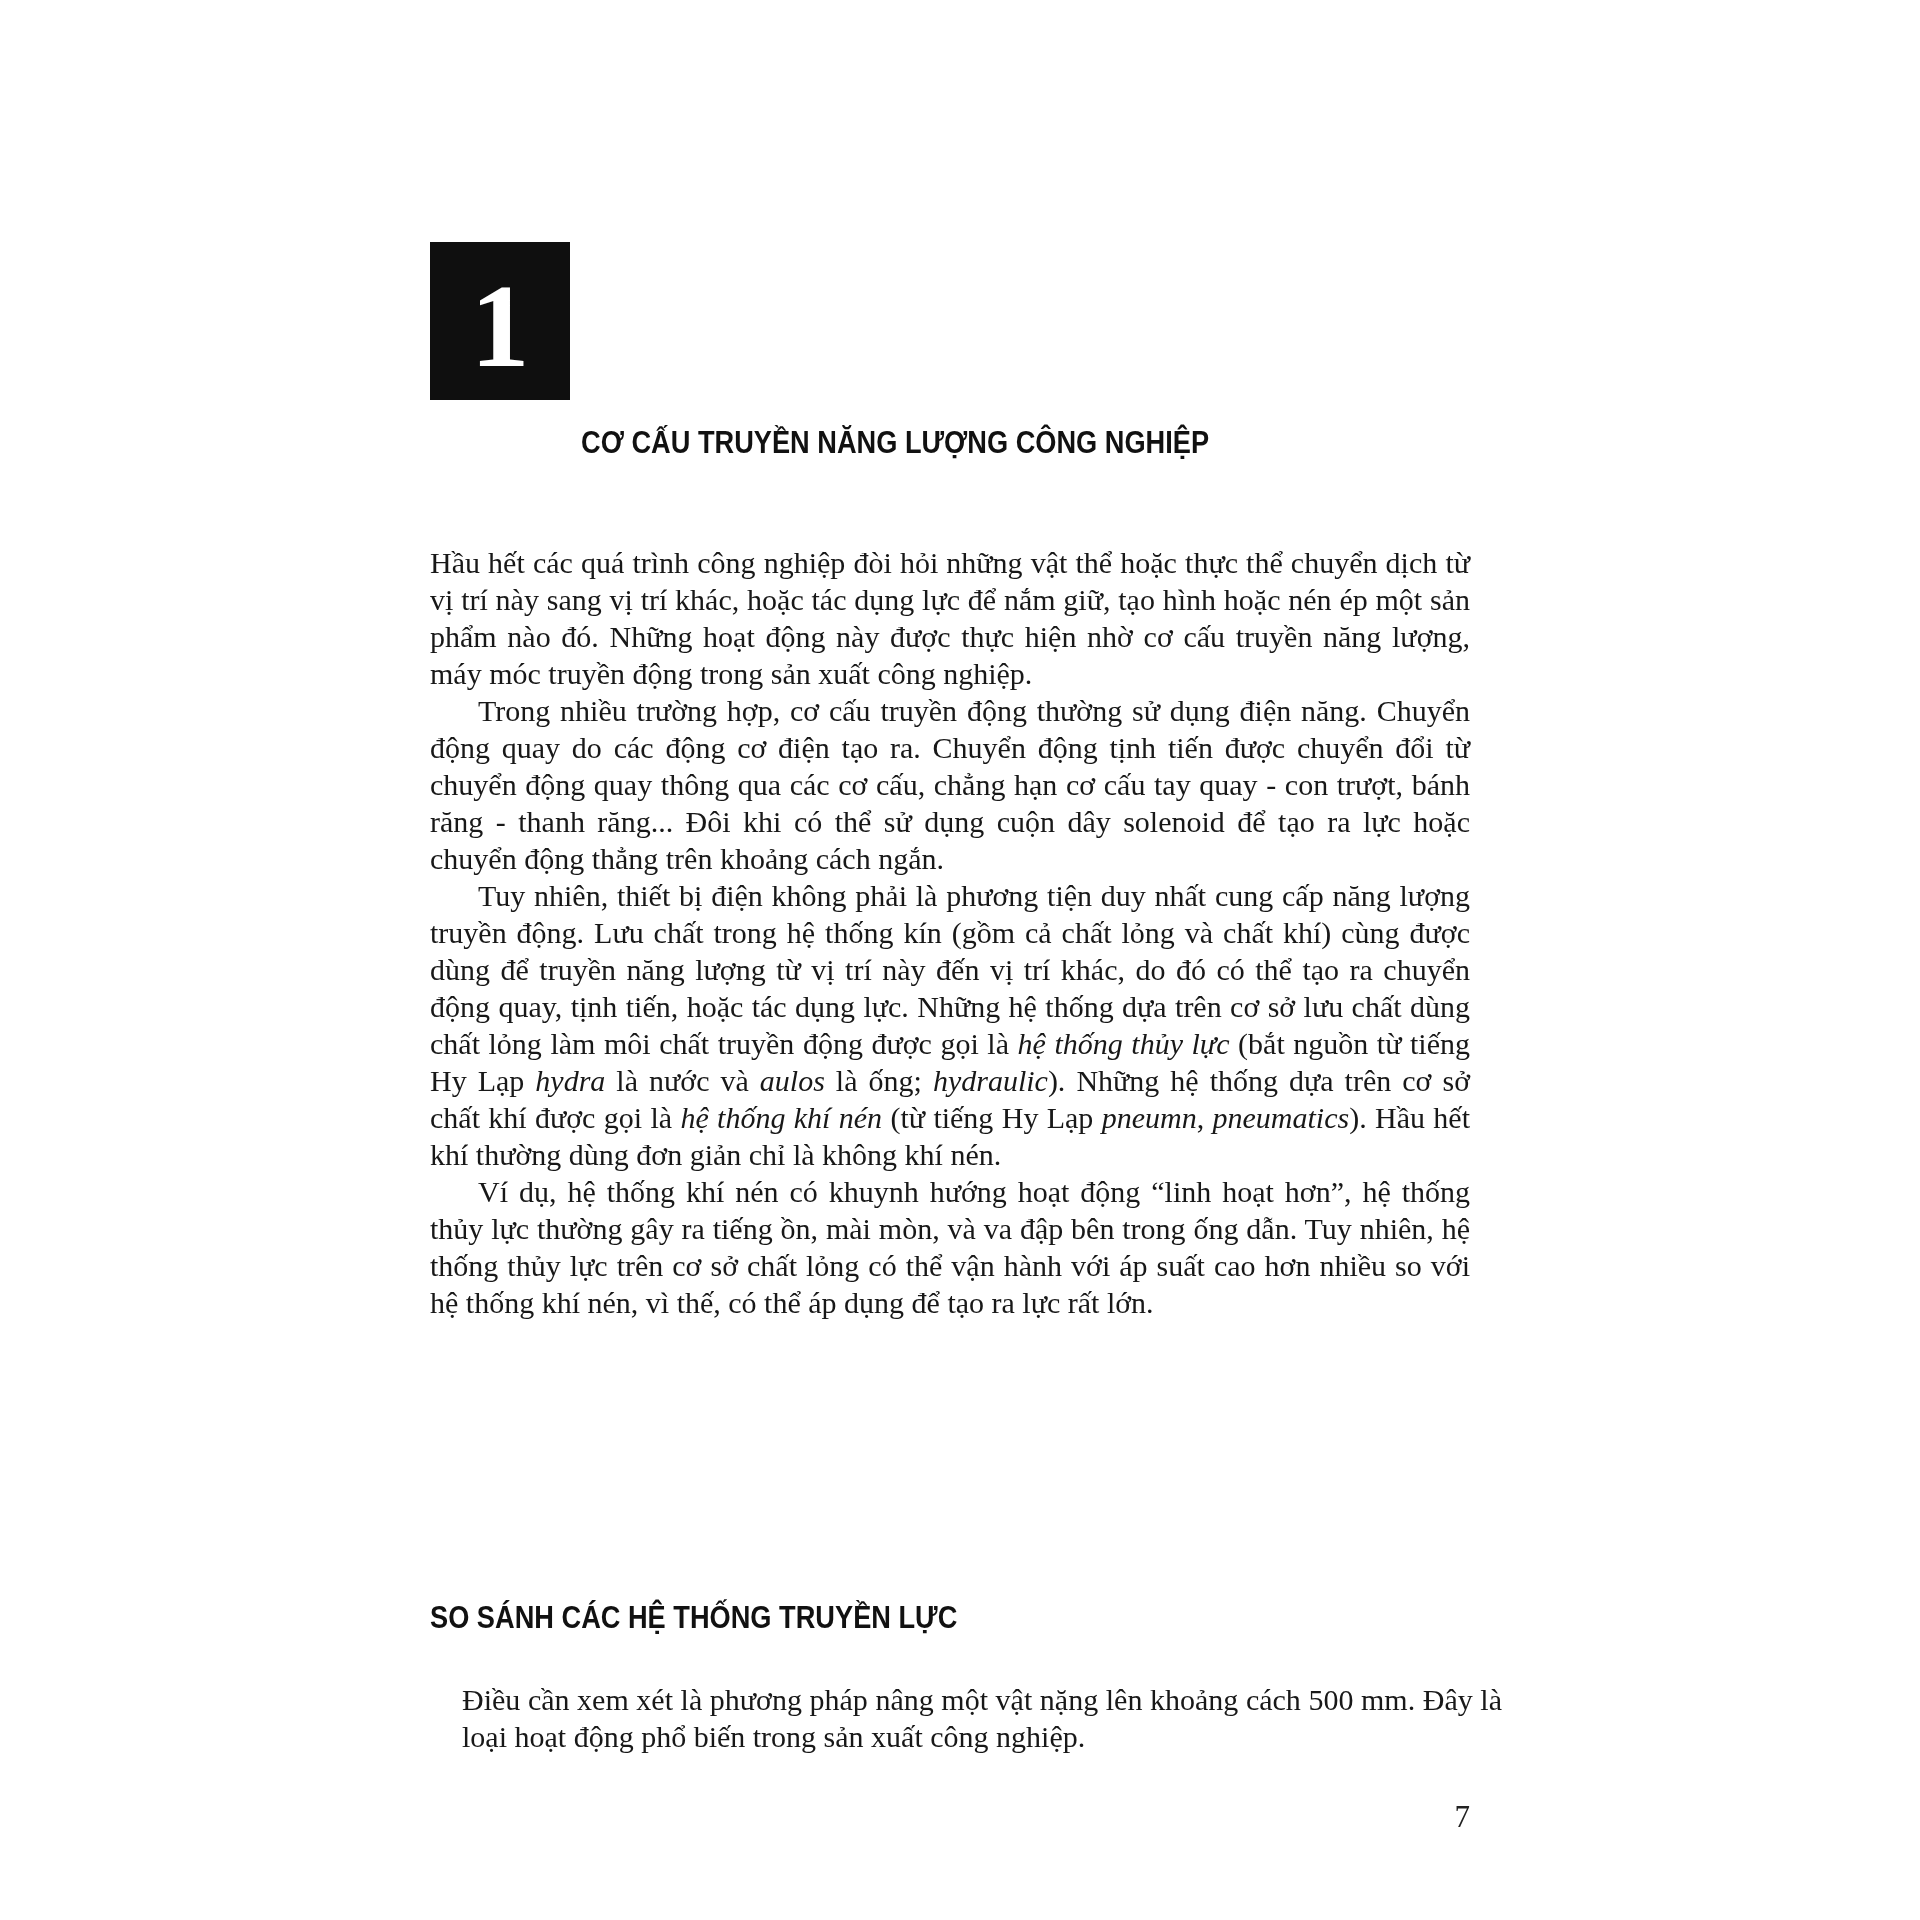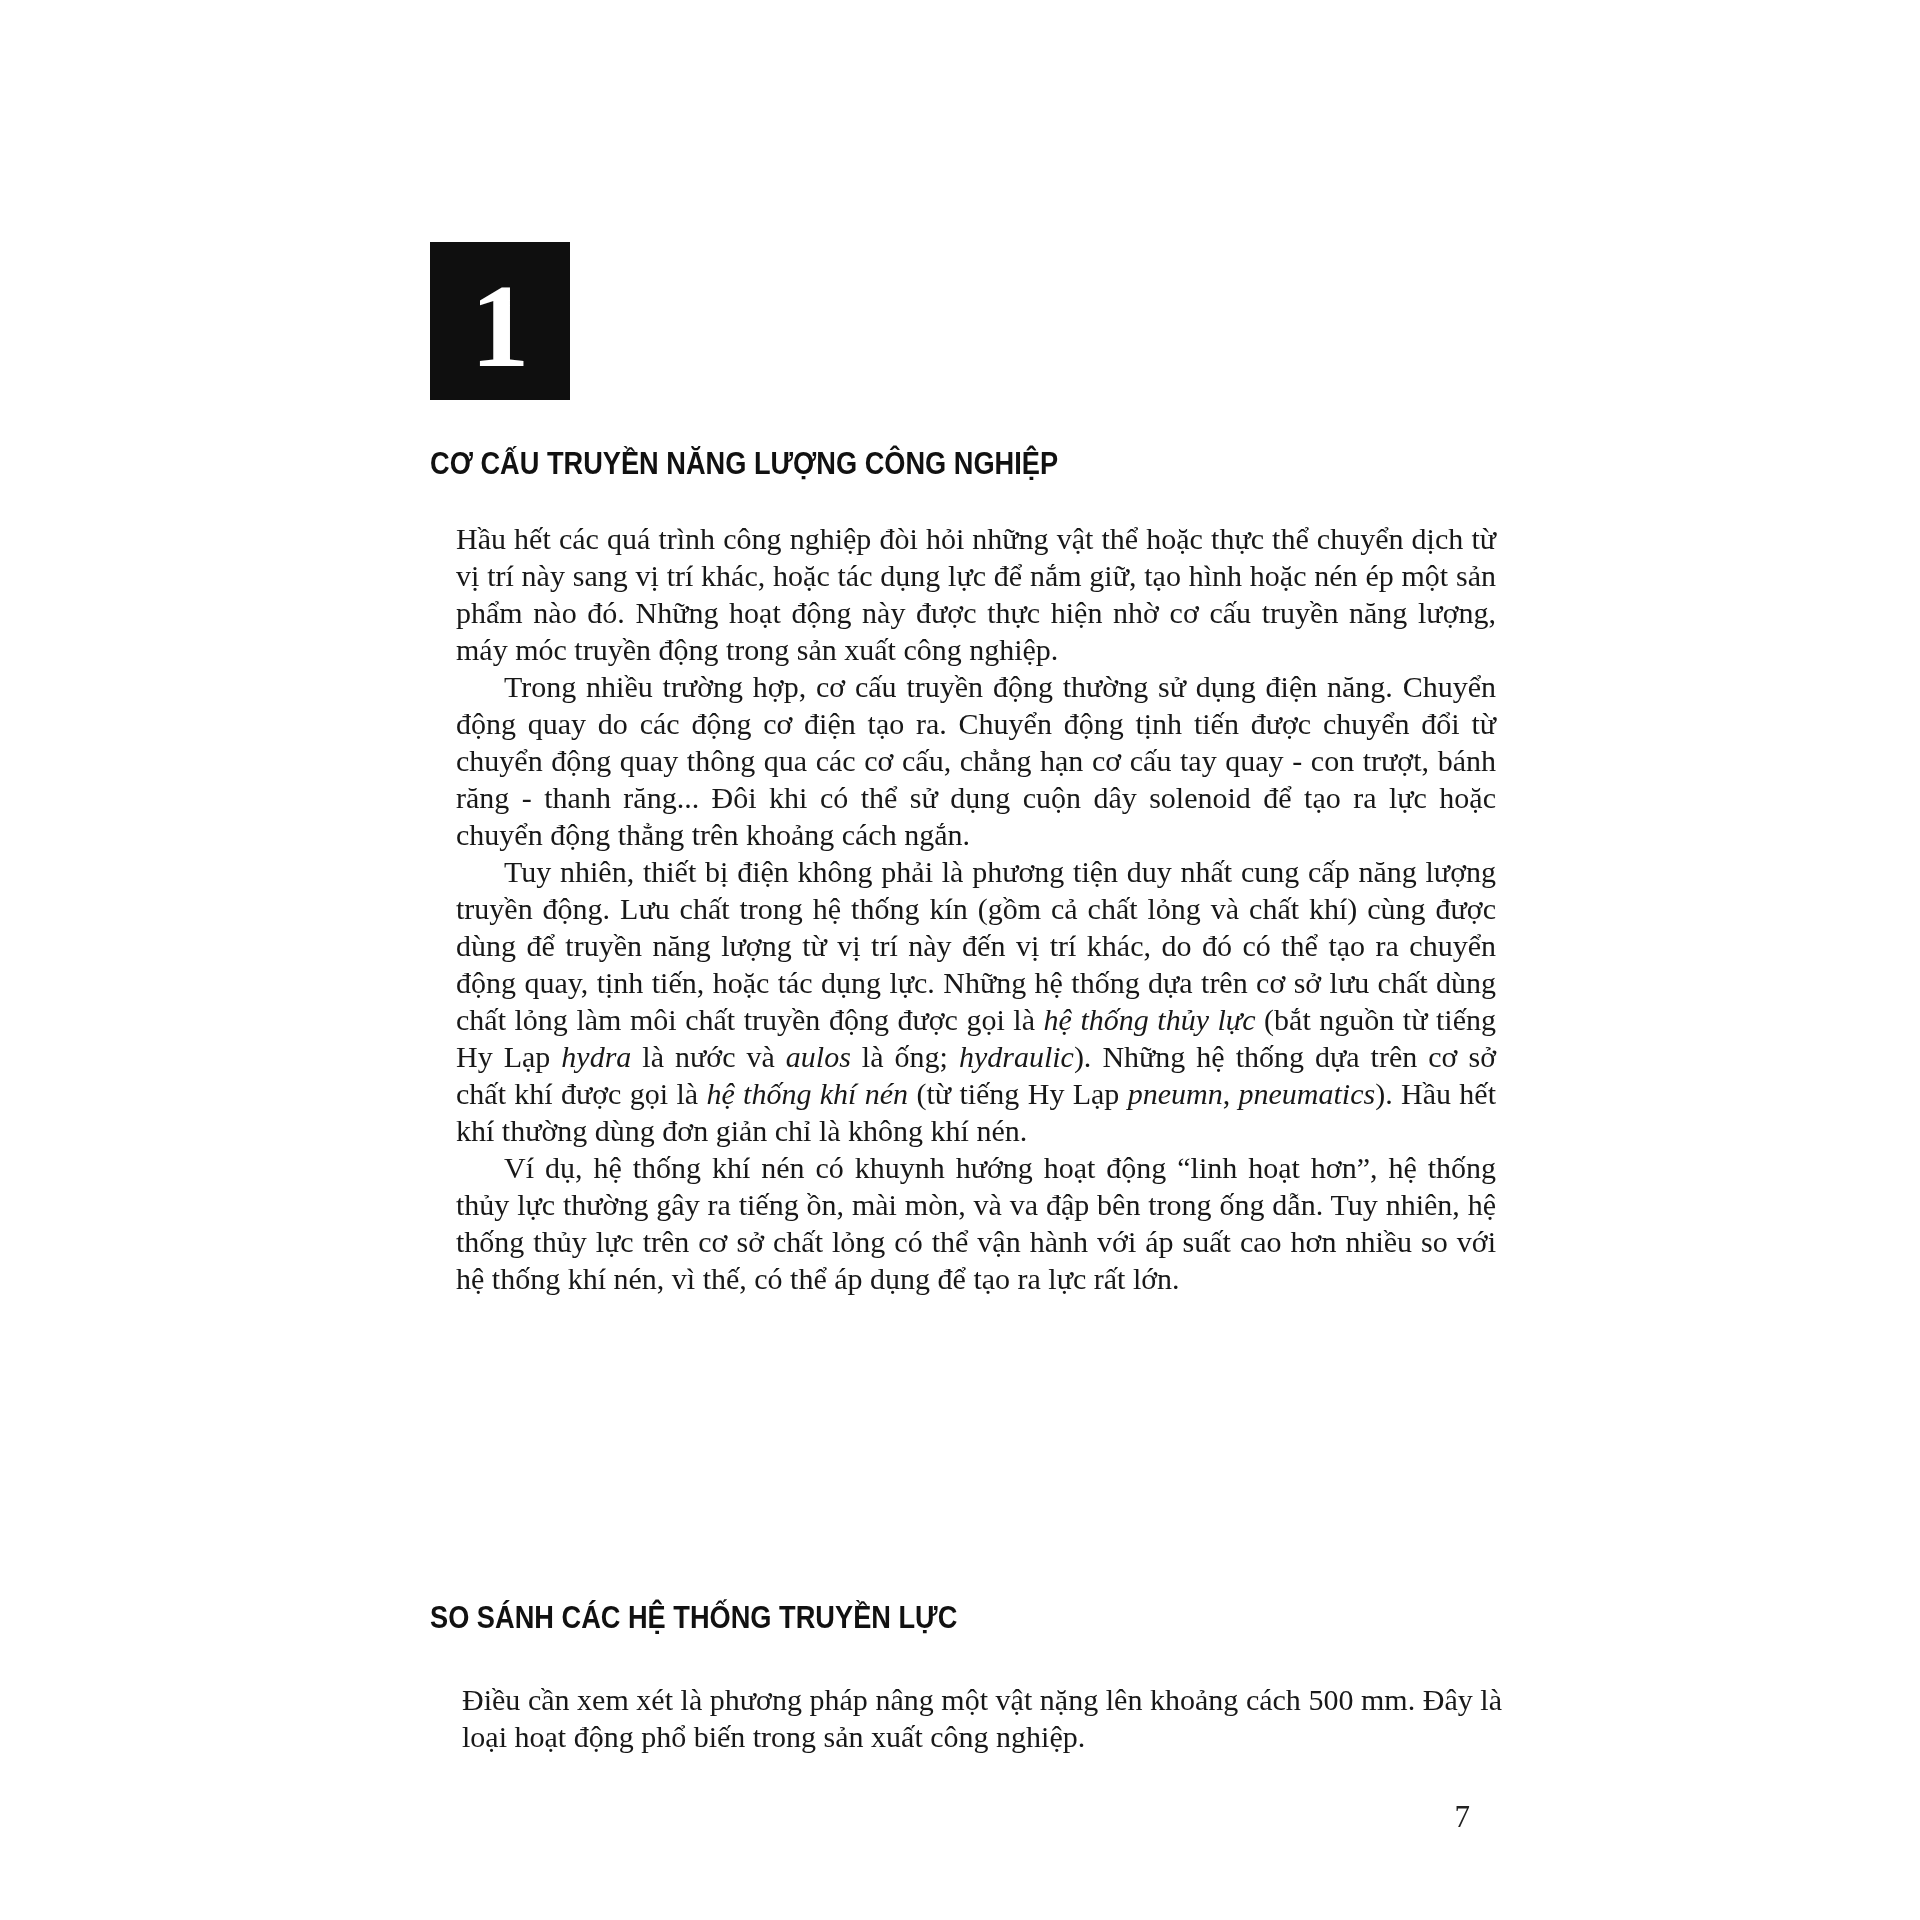--- a/index.html
+++ b/index.html
@@ -54,32 +54,32 @@
   .section-heading{
     position:absolute;
     left:430px;
     width:1040px;
   }
   .section-heading .condensed{
     font-size:32px;
     transform:scaleX(0.85);
     transform-origin:left center;
   }
-  #section1-heading{ top:445px; }
+  #section1-heading{ top:424px;text-align:center; }
   #section2-heading{ top:1599px; }
   .body-text{
     position:absolute;
     left:430px;
     width:1040px;
     font-size:30px;
     line-height:37px;
     text-align:justify;
     color:#181818;
   }
-  #body-text-1{ top:520px;margin-left:26px; }
+  #body-text-1{ top:544px; }
   #body-text-2{ top:1681px;margin-left:32px; }
   .para{ margin:0; }
   .para.indent{ text-indent:48px; }
   .run.italic{ font-style:italic; }
   .page-number{
     position:absolute;
     left:430px; top:1799px;
     width:1040px;
     text-align:right;
     font-size:31px;

